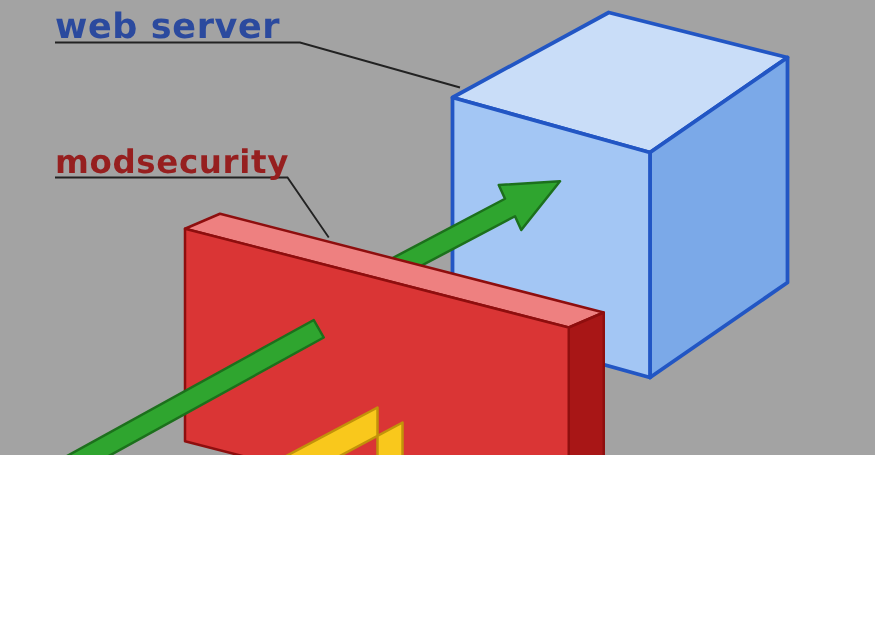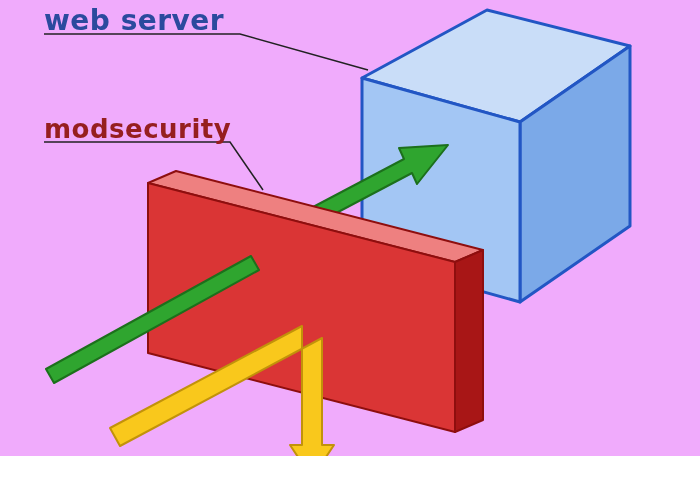--- a/index.html
+++ b/index.html
@@ -1,20 +1,20 @@
 <!DOCTYPE html>
 <html><head>
 <meta charset="utf-8">
 <style>
   html, body { margin: 0; padding: 0; background: #ffffff; }
   .stage {
     position: relative;
     width: 700px;
-    height: 456px;
-    background: #f0abfc;
+    height: 364px;
+    background: #a3a3a3;
     overflow: hidden;
     font-family: "DejaVu Sans", "Liberation Sans", sans-serif;
   }
   svg { display: block; }
   text.diagram-label {
     font-family: "DejaVu Sans", "Liberation Sans", sans-serif;
     font-weight: bold;
     letter-spacing: 0.5px;
   }
   text.label-large { font-size: 28px; }

